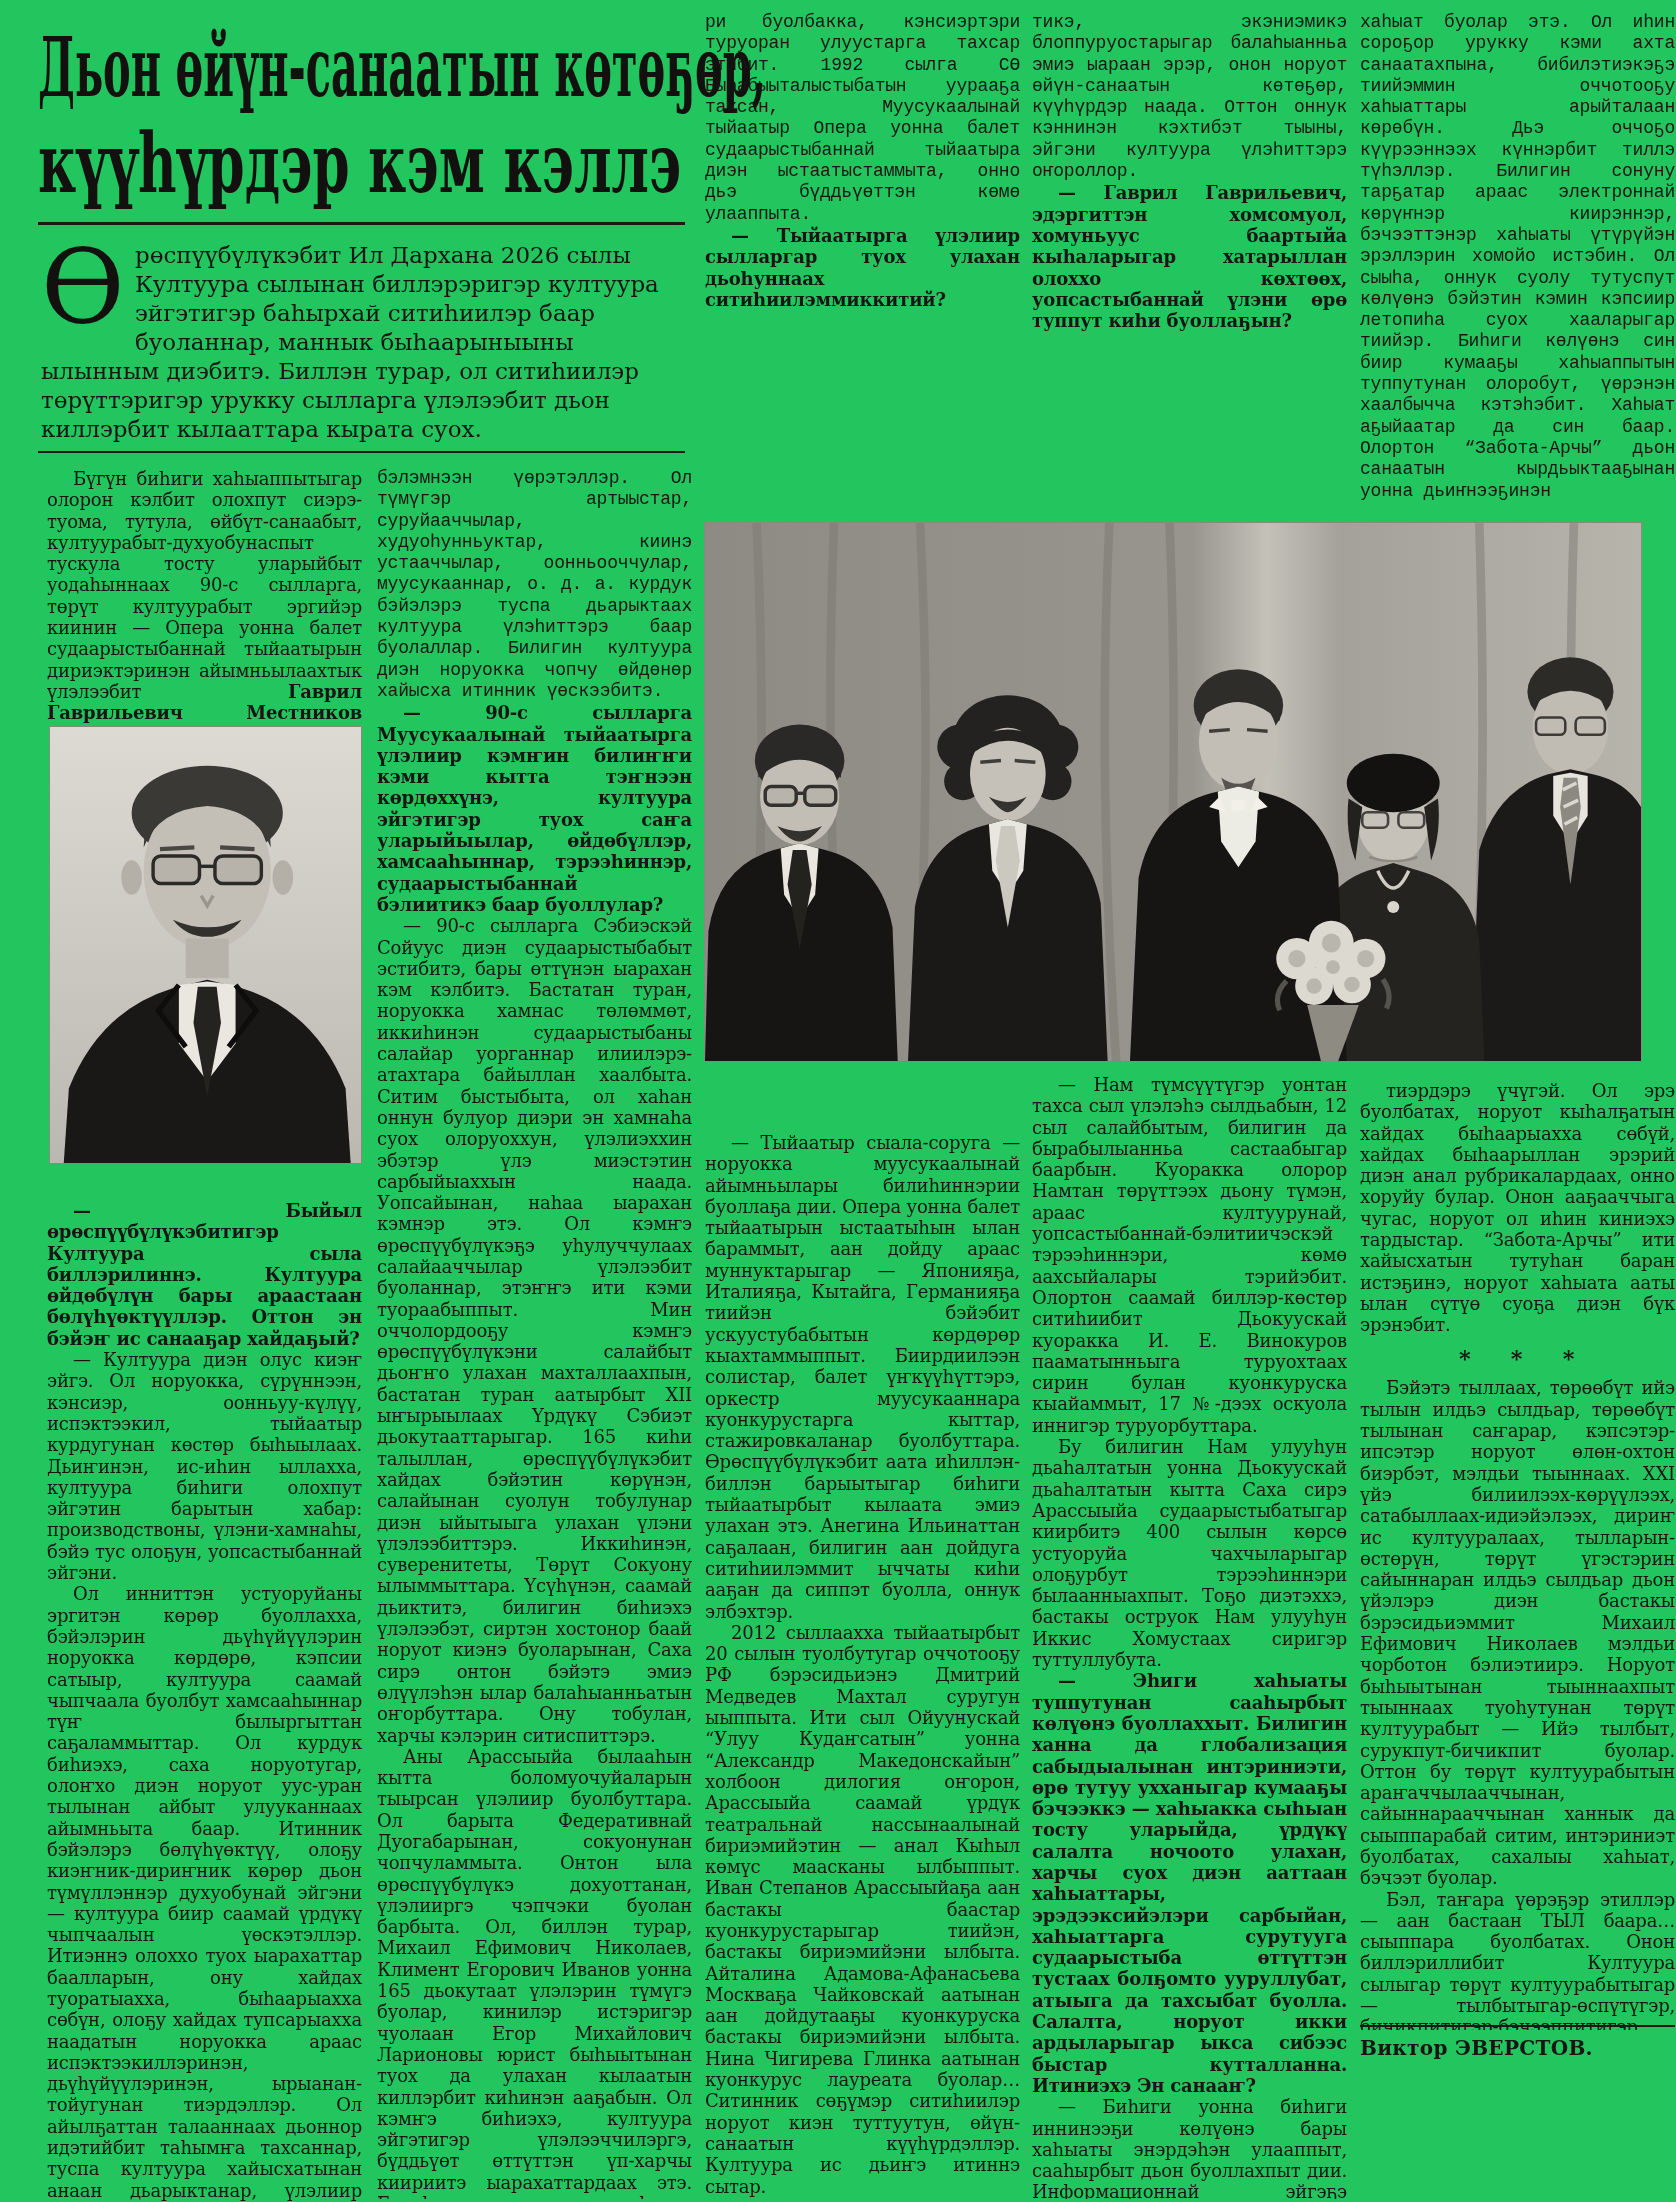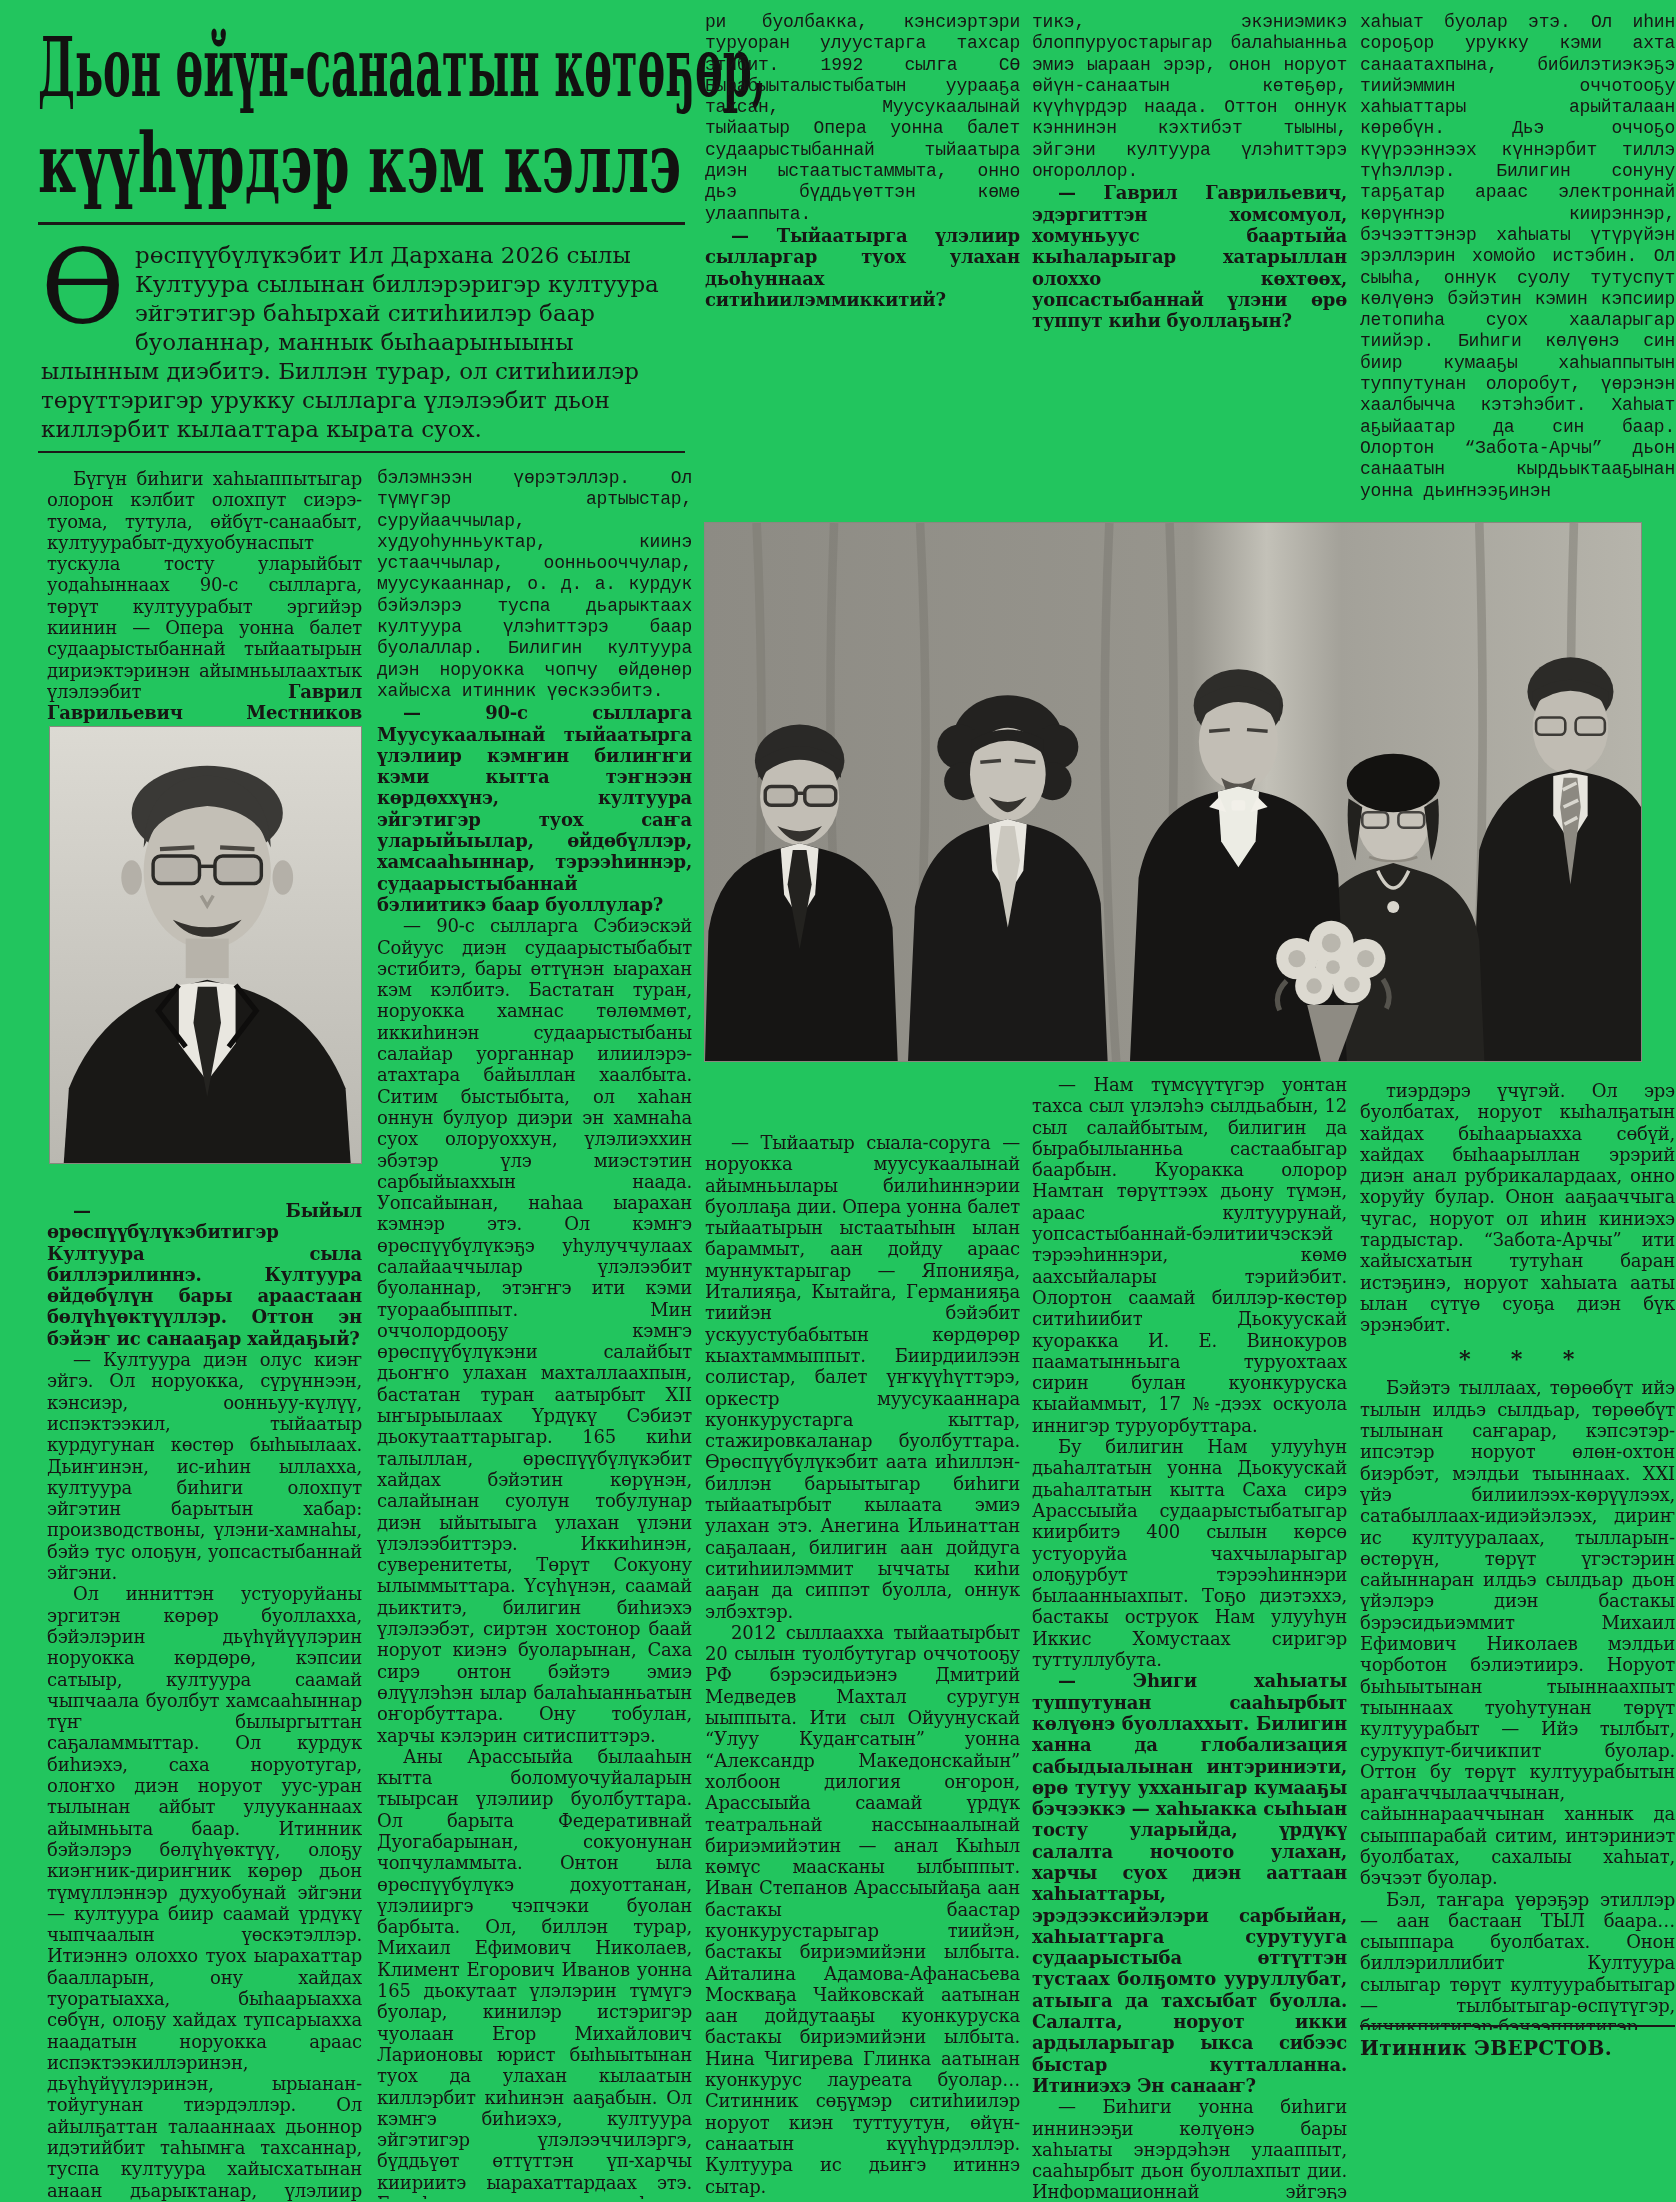--- a/index.html
+++ b/index.html
@@ -259,16 +259,16 @@
   </div>
 
   <div class="col c5b">
     <p>тиэрдэрэ үчүгэй. Ол эрэ буолбатах, норуот кыһалҕатын хайдах быһаарыахха сөбүй, хайдах быһаарыллан эрэрий диэн анал рубрикалардаах, онно хоруйу булар. Онон ааҕааччыга чугас, норуот ол иһин киниэхэ тардыстар. “Забота-Арчы” ити хайысхатын тутуһан баран истэҕинэ, норуот хаһыата ааты ылан сүтүө суоҕа диэн бүк эрэнэбит.</p>
     <div class="stars">* * *</div>
     <p>Бэйэтэ тыллаах, төрөөбүт ийэ тылын илдьэ сылдьар, төрөөбүт тылынан саҥарар, кэпсэтэр-ипсэтэр норуот өлөн-охтон биэрбэт, мэлдьи тыыннаах. XXI үйэ билиилээх-көрүүлээх, сатабыллаах-идиэйэлээх, дириҥ ис култууралаах, тылларын-өстөрүн, төрүт үгэстэрин сайыннаран илдьэ сылдьар дьон үйэлэрэ диэн бастакы бэрэсидьиэммит Михаил Ефимович Николаев мэлдьи чорботон бэлиэтиирэ. Норуот быһыытынан тыыннаахпыт тыыннаах туоһутунан төрүт култуурабыт — Ийэ тылбыт, сурукпут-бичикпит буолар. Оттон бу төрүт култуурабытын араҥаччылааччынан, сайыннарааччынан ханнык да сыыппарабай ситим, интэриниэт буолбатах, сахалыы хаһыат, бэчээт буолар.</p>
     <p>Бэл, таҥара үөрэҕэр этиллэр — аан бастаан ТЫЛ баара… сыыппара буолбатах. Онон биллэриллибит Култуура сылыгар төрүт култуурабытыгар — тылбытыгар-өспүтүгэр, бичикпитигэр-бэчээппитигэр саҥалыы, киһилии сыһыан түөрэҥнээбэт түөрэҕин түһэриэх кэриҥнээхпит.</p>
   </div>
 
   <div class="rule author-rule"></div>
-  <div class="author">Итинник ЭВЕРСТОВ.</div>
+  <div class="author">Виктор ЭВЕРСТОВ.</div>
 
 </div>
 
 
 </body></html>

